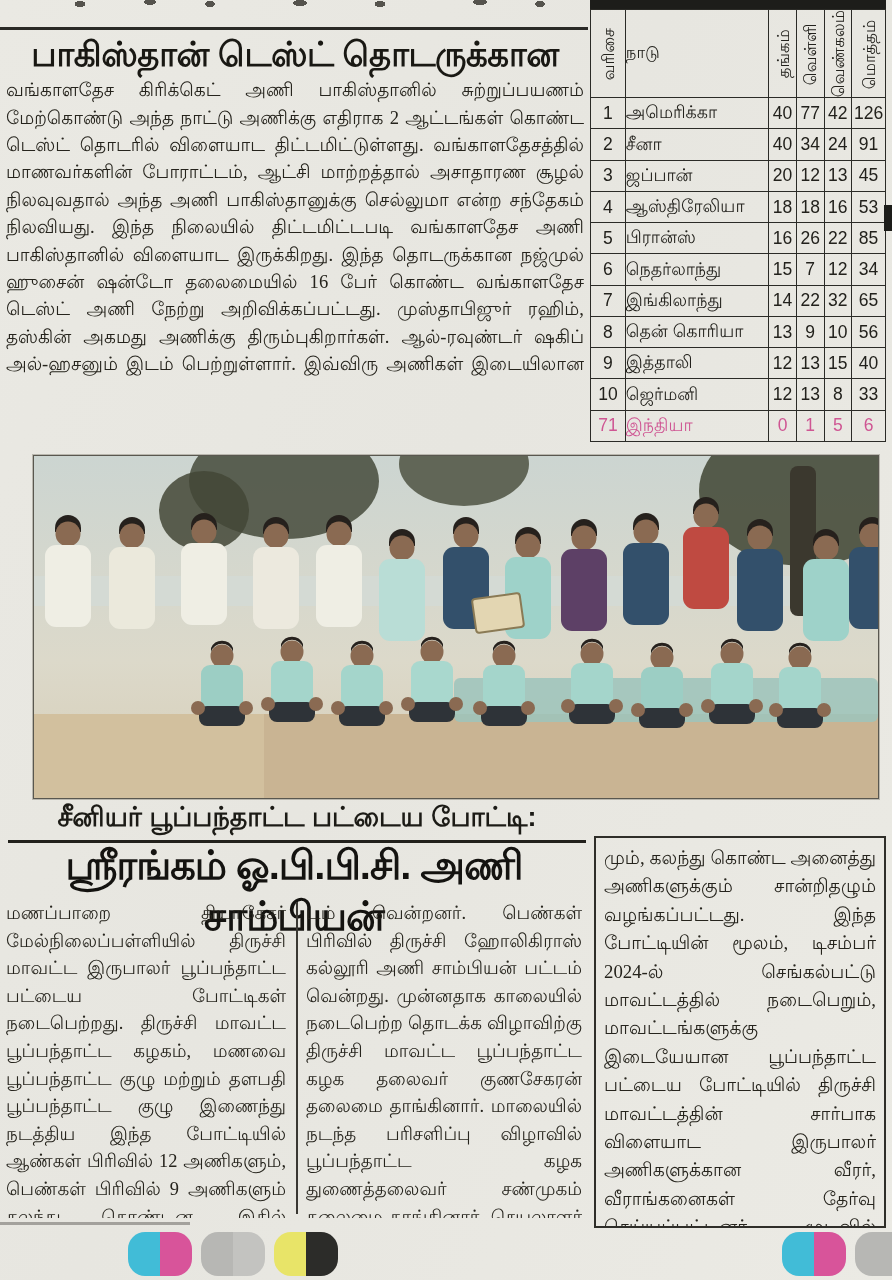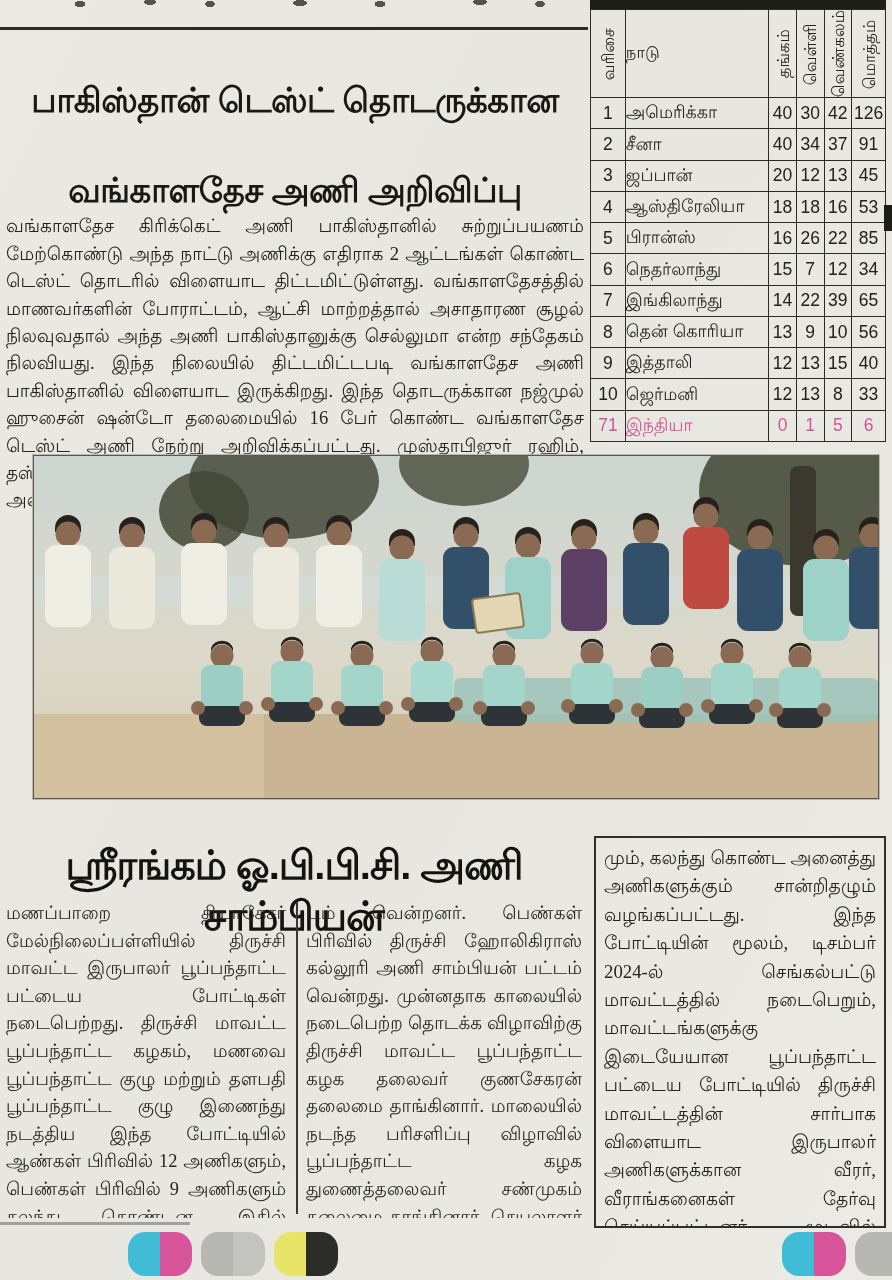--- a/index.html
+++ b/index.html
@@ -12,21 +12,21 @@
        radial-gradient(ellipse 9px 5px at 20px 18px,#55534d 60%,transparent 61%),
        radial-gradient(ellipse 10px 5px at 90px 16px,#55534d 60%,transparent 61%),
        radial-gradient(ellipse 8px 5px at 150px 18px,#55534d 60%,transparent 61%),
        radial-gradient(ellipse 12px 5px at 240px 17px,#55534d 60%,transparent 61%),
        radial-gradient(ellipse 9px 5px at 320px 18px,#55534d 60%,transparent 61%),
        radial-gradient(ellipse 11px 5px at 420px 16px,#55534d 60%,transparent 61%),
        radial-gradient(ellipse 8px 5px at 480px 18px,#55534d 60%,transparent 61%);}
   
   .article1{position:absolute;left:6px;top:32px;width:578px;}
   .a1-headline{font-family:"Liberation Sans",sans-serif;font-weight:bold;text-align:center;
-     font-size:34px;line-height:1.3;color:#191813;letter-spacing:-0.5px;margin-top:46px;}
+     font-size:34px;line-height:1.3;color:#191813;letter-spacing:-0.5px;}
   .a1-dateline{text-align:right;font-style:italic;font-size:17px;padding:4px 26px 2px 0;color:#2b2923;}
   .a1-body{font-size:18.6px;line-height:27.4px;text-align:justify;height:300px;overflow:hidden;color:#26241d;}
   
   .table-wrap{position:absolute;left:590px;top:0;width:296px;height:442px;}
   .table-topbar{position:absolute;left:0;top:0;width:100%;height:9px;background:#1d1d1a;}
   table.medals{position:absolute;left:0;top:9px;width:296px;height:433px;border-collapse:collapse;
      table-layout:fixed;font-family:"Liberation Sans",sans-serif;}
   table.medals th,table.medals td{border:1.6px solid #2b2b27;padding:0;}
   table.medals th{font-weight:normal;font-size:16.5px;color:#22211c;vertical-align:middle;}
   th.vert{writing-mode:vertical-rl;transform:rotate(180deg);white-space:nowrap;text-align:center;}
@@ -66,21 +66,20 @@
 <body>
 
 <div class="page">
 
   <div class="top-remnant">
     <div class="remnant-marks"></div>
   </div>
 
   <div class="article1">
     <div class="a1-headline">பாகிஸ்தான் டெஸ்ட் தொடருக்கான</div>
-    <div class="a1-headline">வங்காளதேச அணி அறிவிப்பு</div>
     <div class="a1-body">வங்காளதேச கிரிக்கெட் அணி பாகிஸ்தானில் சுற்றுப்பயணம் மேற்கொண்டு அந்த நாட்டு அணிக்கு எதிராக 2 ஆட்டங்கள் கொண்ட டெஸ்ட் தொடரில் விளையாட திட்டமிட்டுள்ளது. வங்காளதேசத்தில் மாணவர்களின் போராட்டம், ஆட்சி மாற்றத்தால் அசாதாரண சூழல் நிலவுவதால் அந்த அணி பாகிஸ்தானுக்கு செல்லுமா என்ற சந்தேகம் நிலவியது. இந்த நிலையில் திட்டமிட்டபடி வங்காளதேச அணி பாகிஸ்தானில் விளையாட இருக்கிறது. இந்த தொடருக்கான நஜ்முல் ஹுசைன் ஷன்டோ தலைமையில் 16 பேர் கொண்ட வங்காளதேச டெஸ்ட் அணி நேற்று அறிவிக்கப்பட்டது. முஸ்தாபிஜுர் ரஹிம், தஸ்கின் அகமது அணிக்கு திரும்புகிறார்கள். ஆல்-ரவுண்டர் ஷகிப் அல்-ஹசனும் இடம் பெற்றுள்ளார். இவ்விரு அணிகள் இடையிலான முதலாவது டெஸ்ட் ராவல்பிண்டியில் வருகிற 21-ந் தேதி தொடங்குகிறது.</div>
   </div>
 
   <div class="table-wrap">
     <div class="table-topbar"></div>
     <table class="medals">
       <colgroup>
         <col class="col-rank">
           <col class="col-country">
           <col class="col-g">
@@ -96,30 +95,30 @@
           <th class="vert">வெள்ளி</th>
           <th class="vert">வெண்கலம்</th>
           <th class="vert">மொத்தம்</th>
         </tr>
       </thead>
       <tbody>
           <tr>
             <td class="rank">1</td>
             <td class="country">அமெரிக்கா</td>
             <td class="num">40</td>
-            <td class="num">30</td>
+            <td class="num">77</td>
             <td class="num">42</td>
             <td class="num">126</td>
           </tr>
           <tr>
             <td class="rank">2</td>
             <td class="country">சீனா</td>
             <td class="num">40</td>
             <td class="num">34</td>
-            <td class="num">37</td>
+            <td class="num">24</td>
             <td class="num">91</td>
           </tr>
           <tr>
             <td class="rank">3</td>
             <td class="country">ஜப்பான்</td>
             <td class="num">20</td>
             <td class="num">12</td>
             <td class="num">13</td>
             <td class="num">45</td>
           </tr>
@@ -145,21 +144,21 @@
             <td class="num">15</td>
             <td class="num">7</td>
             <td class="num">12</td>
             <td class="num">34</td>
           </tr>
           <tr>
             <td class="rank">7</td>
             <td class="country">இங்கிலாந்து</td>
             <td class="num">14</td>
             <td class="num">22</td>
-            <td class="num">39</td>
+            <td class="num">32</td>
             <td class="num">65</td>
           </tr>
           <tr>
             <td class="rank">8</td>
             <td class="country">தென் கொரியா</td>
             <td class="num">13</td>
             <td class="num">9</td>
             <td class="num">10</td>
             <td class="num">56</td>
           </tr>
@@ -247,20 +246,21 @@
       <use href="#p-squat" x="328" y="200" style="color:#a4d5cb"></use>
       <use href="#p-squat" x="398" y="196" style="color:#a9d8ce"></use>
       <use href="#p-squat" x="470" y="200" style="color:#a4d5cb"></use>
       <use href="#p-squat" x="558" y="198" style="color:#a4d5cb"></use>
       <use href="#p-squat" x="628" y="202" style="color:#9ccec4"></use>
       <use href="#p-squat" x="698" y="198" style="color:#a4d5cb"></use>
       <use href="#p-squat" x="766" y="202" style="color:#a4d5cb"></use>
     </svg>
   </div>
 
+  <div class="kicker">சீனியர் பூப்பந்தாட்ட பட்டைய போட்டி:</div>
   <div class="a2-headline">ஸ்ரீரங்கம் ஓ.பி.பி.சி. அணி சாம்பியன்</div>
 
   <div class="a2-col a2-col1">
     <span>மணப்பாறை தியாகேசர் மேல்நிலைப்பள்ளியில் திருச்சி மாவட்ட இருபாலர் பூப்பந்தாட்ட பட்டைய போட்டிகள் நடைபெற்றது. திருச்சி மாவட்ட பூப்பந்தாட்ட கழகம், மணவை பூப்பந்தாட்ட குழு மற்றும் தளபதி பூப்பந்தாட்ட குழு இணைந்து நடத்திய இந்த போட்டியில் ஆண்கள் பிரிவில் 12 அணிகளும், பெண்கள் பிரிவில் 9 அணிகளும் கலந்து கொண்டன. இதில் ஆண்கள் பிரிவில் ஸ்ரீரங்கம் ஓ.பி.பி.சி. அணியினர் சாம்பியன் பட்</span>
   </div>
   <div class="colrule"></div>
   <div class="a2-col a2-col2">
     <span>டம் வென்றனர். பெண்கள் பிரிவில் திருச்சி ஹோலிகிராஸ் கல்லூரி அணி சாம்பியன் பட்டம் வென்றது. முன்னதாக காலையில் நடைபெற்ற தொடக்க விழாவிற்கு திருச்சி மாவட்ட பூப்பந்தாட்ட கழக தலைவர் குணசேகரன் தலைமை தாங்கினார். மாலையில் நடந்த பரிசளிப்பு விழாவில் பூப்பந்தாட்ட கழக துணைத்தலைவர் சண்முகம் தலைமை தாங்கினார். செயலாளர் சண்முக சுந்தரம் முன்னிலை வகித்தார். இதில் வெற்றி பெற்ற அணிகளுக்கு பரிசு கேடய</span>
   </div>
   <div class="a2-col3box">

